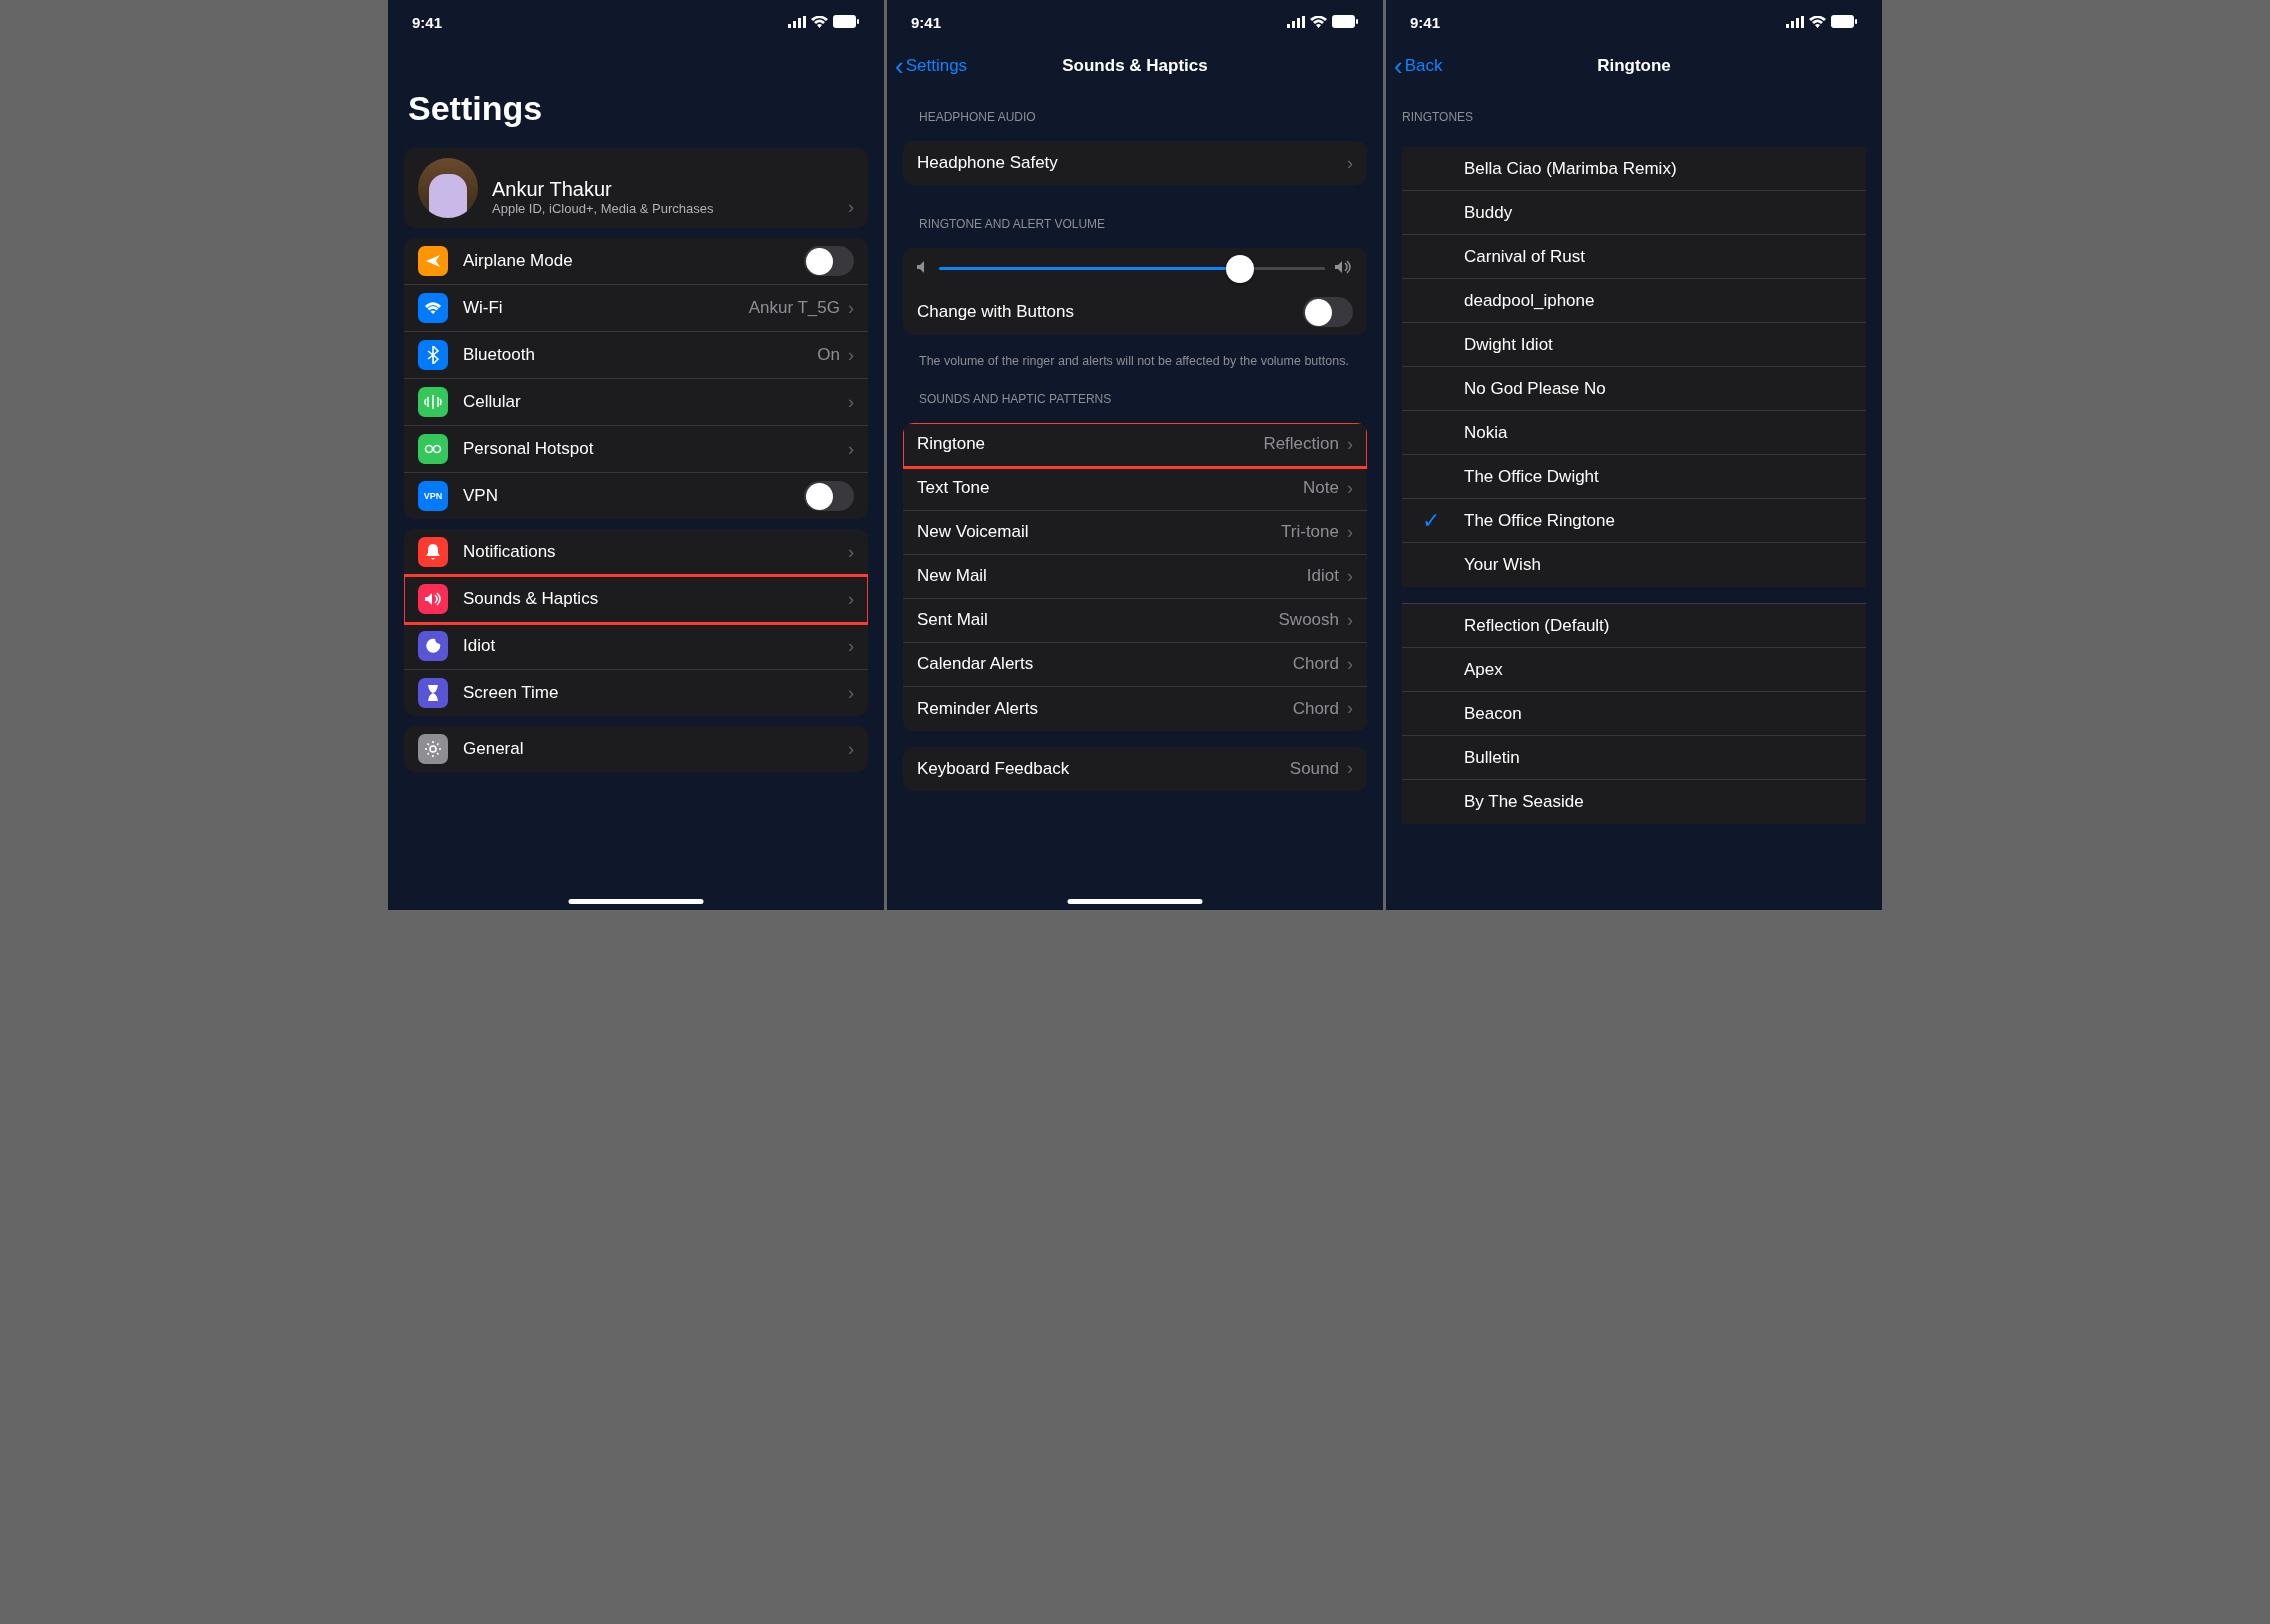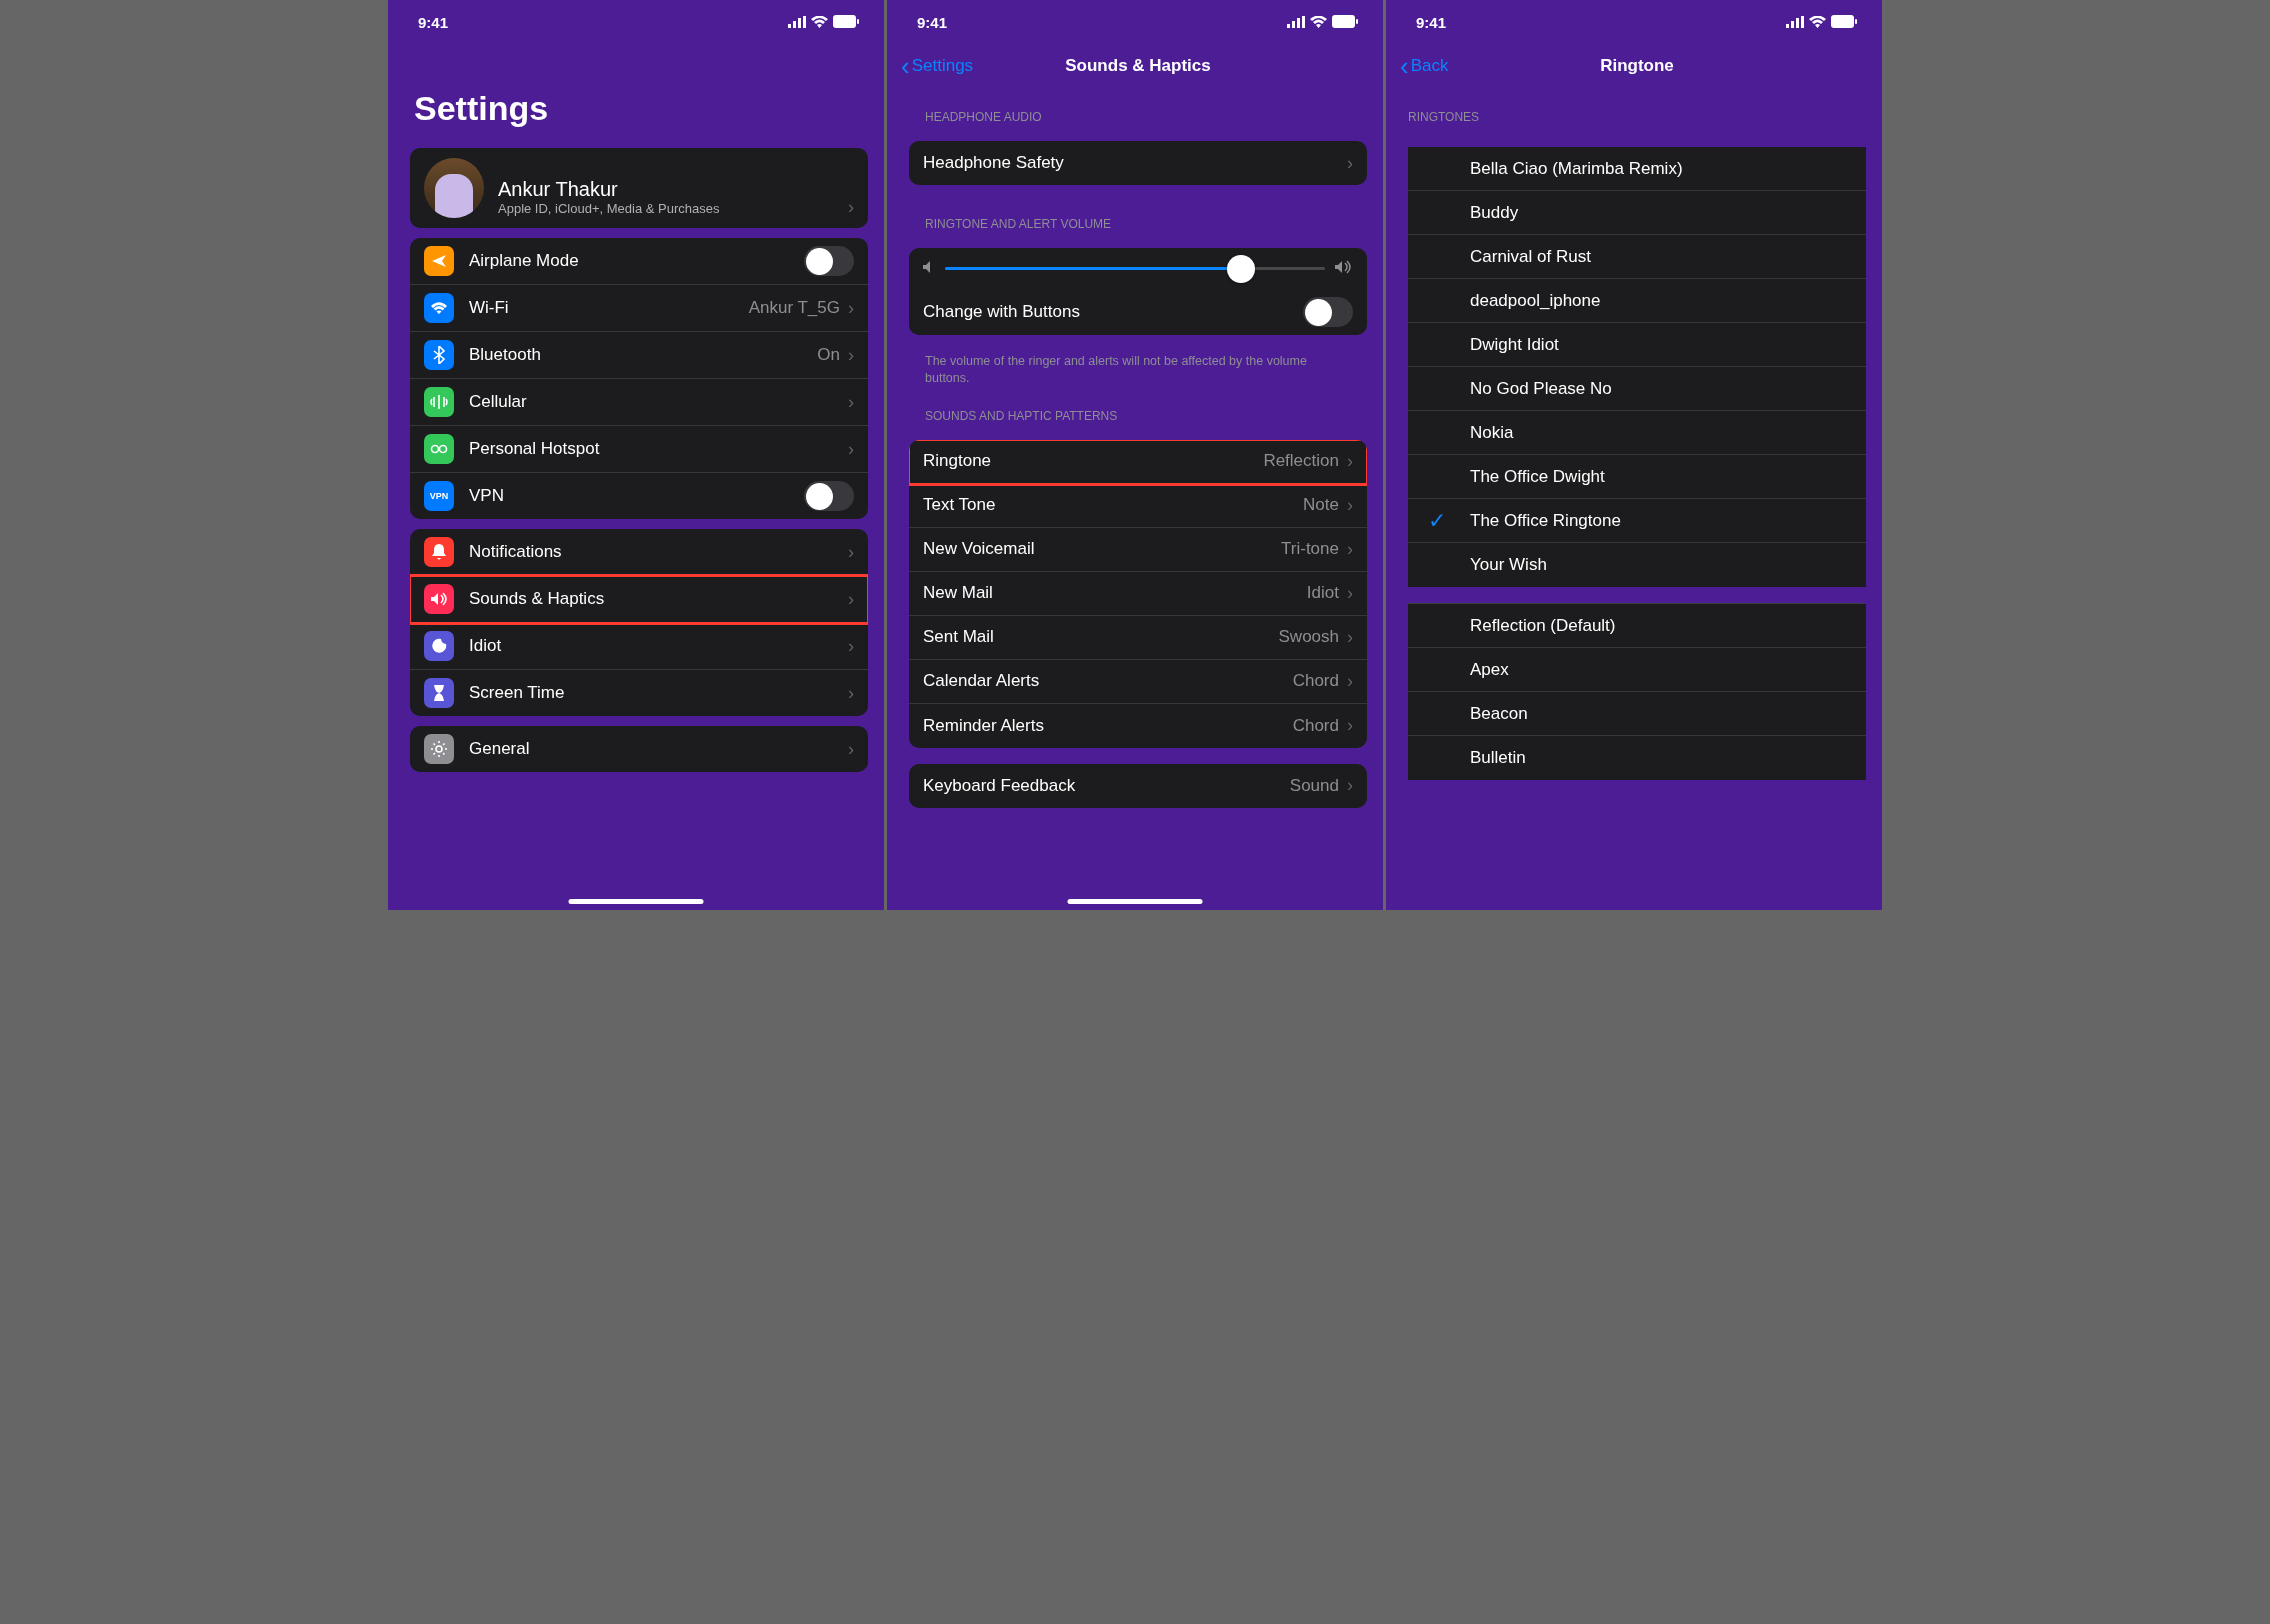--- a/index.html
+++ b/index.html
@@ -7,25 +7,24 @@
     background: #666;
     font-family: -apple-system, BlinkMacSystemFont, "Segoe UI", Helvetica, Arial, sans-serif;
     display: flex;
     justify-content: center;
     gap: 3px;
     padding: 0;
   }
   .phone {
     width: 496px;
     height: 910px;
-    background: #4c1d95;
+    background: #0f172a;
     color: #fff;
     overflow: hidden;
     position: relative;
-    padding-left: 6px;
   }
   .status-bar {
     height: 44px;
     display: flex;
     justify-content: space-between;
     align-items: center;
     padding: 0 24px;
     font-size: 15px;
     font-weight: 600;
   }
@@ -557,14 +556,17 @@
       </div>
       <div class="row">
         <span class="label">Apex</span>
       </div>
       <div class="row">
         <span class="label">Beacon</span>
       </div>
       <div class="row">
         <span class="label">Bulletin</span>
       </div>
+      <div class="row">
+        <span class="label">By The Seaside</span>
+      </div>
     </div>
 </div>
 
 </body></html>

